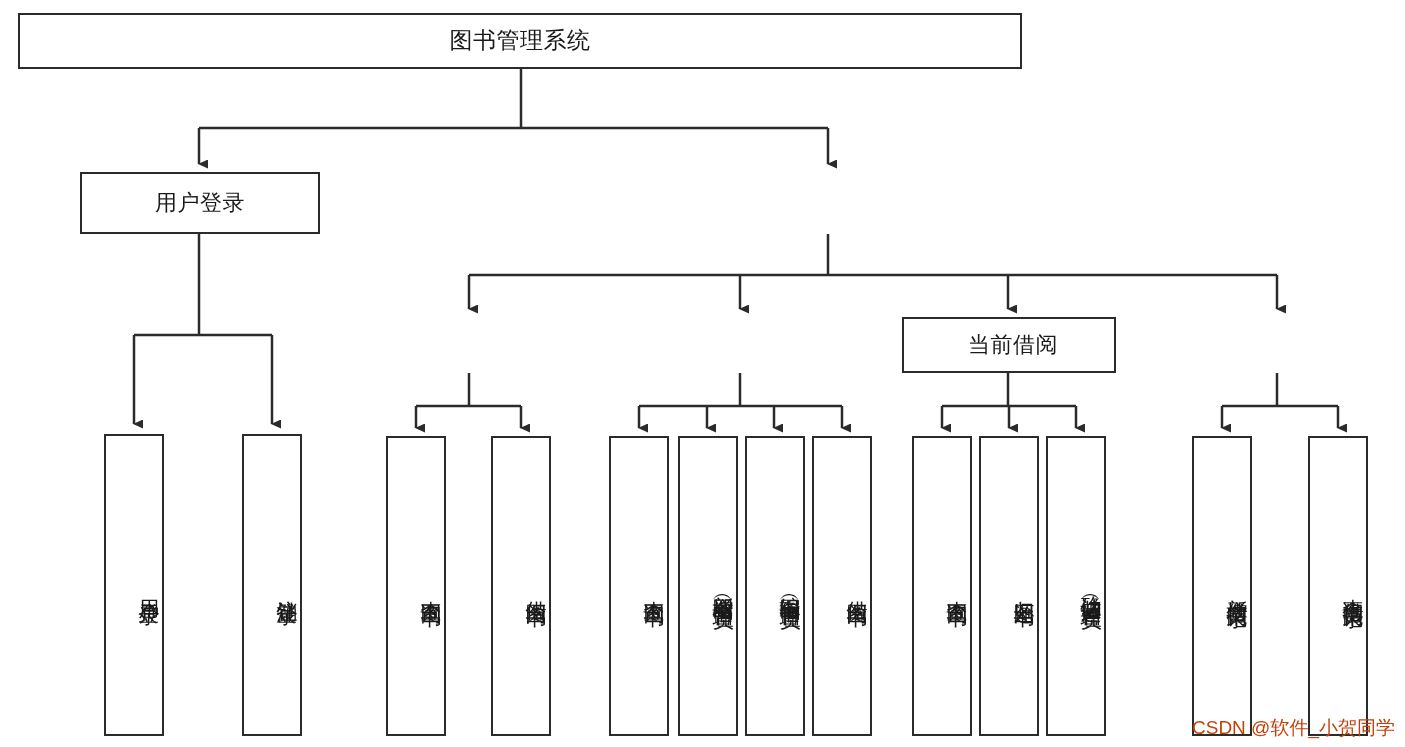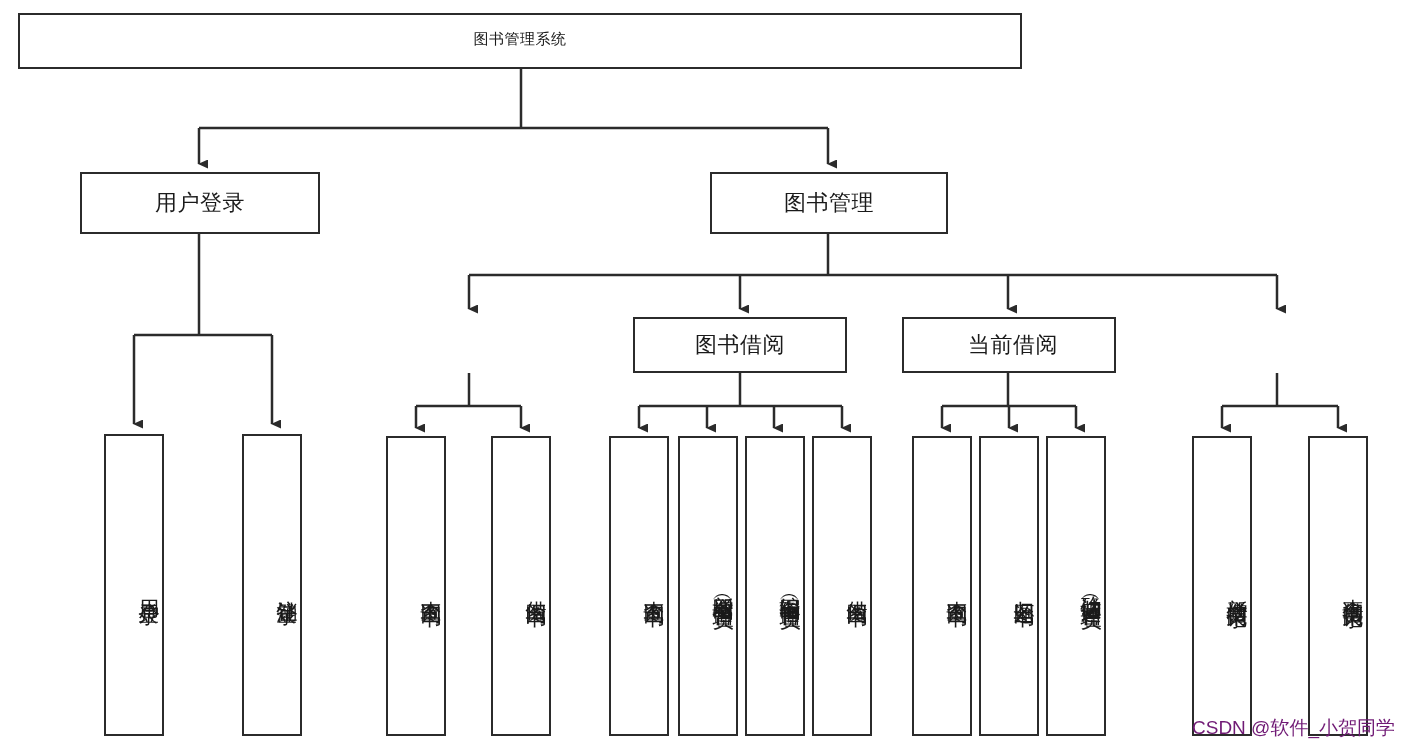--- a/index.html
+++ b/index.html
@@ -58,26 +58,25 @@
     writing-mode: vertical-rl;
     text-orientation: upright;
     display: block;
     white-space: nowrap;
   }
   .node-label {
     display: block;
     white-space: nowrap;
   }
   #root-node {
-    font-size: 15px;
-    font-family: Liberation Mono, monospace;
+    font-size: 23px;
   }
   .watermark {
     position: absolute;
-    color: #701a75;
+    color: #c2410c;
     font-size: 19px;
     white-space: nowrap;
     font-family: "Liberation Sans", "DejaVu Sans", sans-serif;
   }
 </style>
 </head>
 <body>
 
 <div id="diagram-root">
 
@@ -134,27 +133,21 @@
     </g>
   </svg>
 
   <div class="node horizontal" id="root-node" style="left:18px; top:13px; width:1004px; height:56px;">
     <span class="node-label">图书管理系统</span>
   </div>
 
   <div class="node horizontal" style="left:80px; top:172px; width:240px; height:62px;">
     <span class="node-label">用户登录</span>
   </div>
-  <div class="node horizontal" style="left:710px; top:172px; width:238px; height:62px;">
-    <span class="node-label">图书管理</span>
-  </div>
 
-  <div class="node horizontal" style="left:633px; top:317px; width:214px; height:56px;">
-    <span class="node-label">图书借阅</span>
-  </div>
   <div class="node horizontal" style="left:902px; top:317px; width:214px; height:56px;padding-left:8px;">
     <span class="node-label">当前借阅</span>
   </div>
 
   <div class="node vertical" style="left:104px; top:434px; width:60px; height:302px;">
     <span class="node-label">用户登录</span>
   </div>
   <div class="node vertical" style="left:242px; top:434px; width:60px; height:302px;">
     <span class="node-label">注销登录</span>
   </div>

